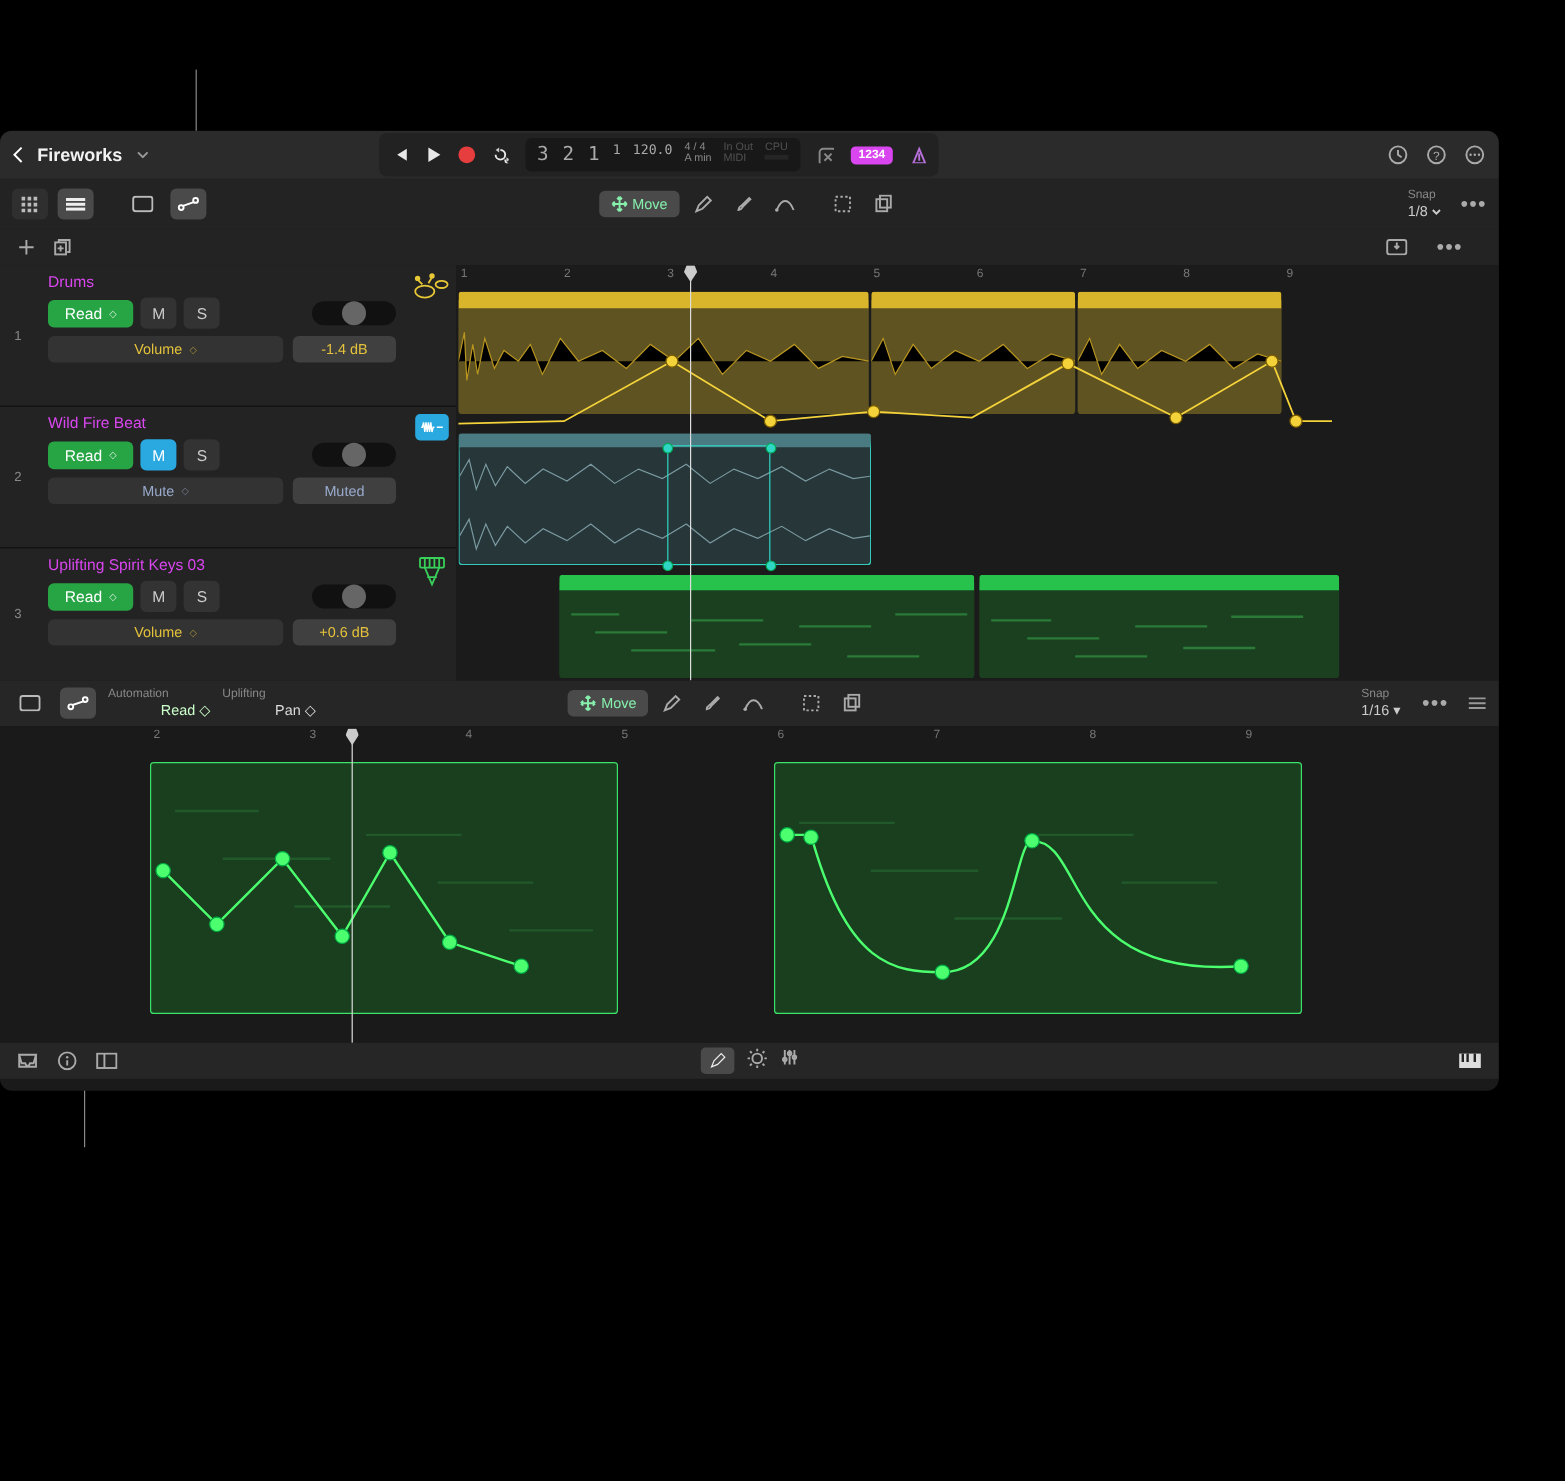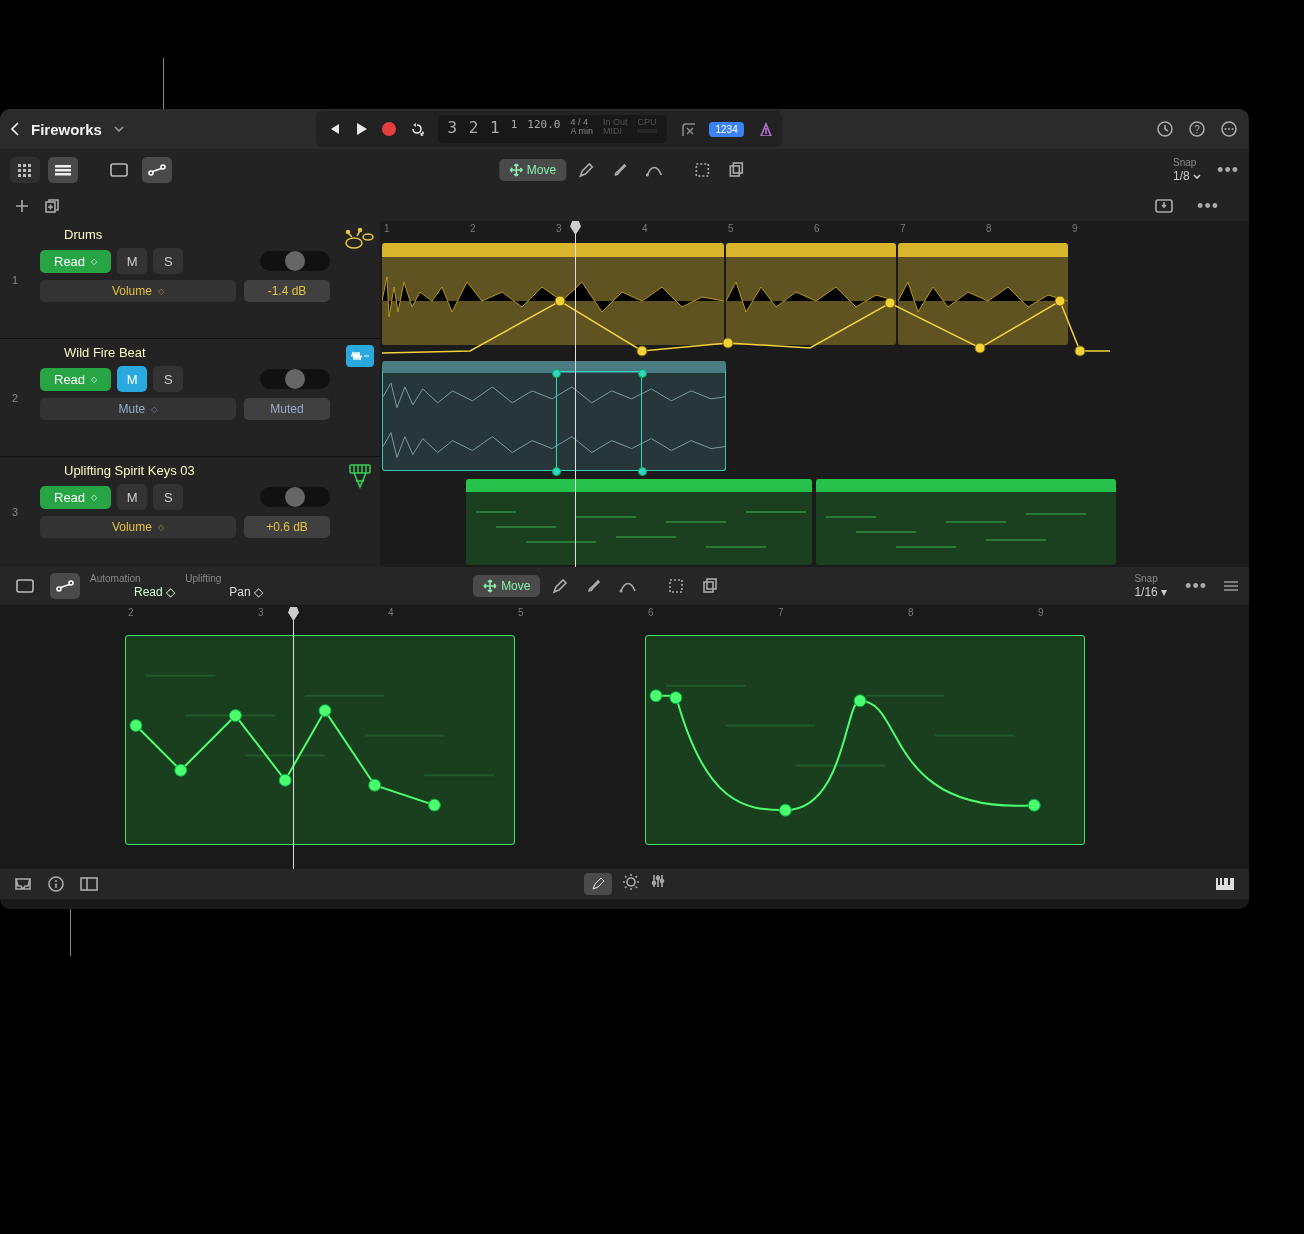--- a/index.html
+++ b/index.html
@@ -13,21 +13,21 @@
   .chev-down-small { color: #999; font-size: 10px; margin-left: 2px; }
   .transport { display: flex; align-items: center; gap: 14px; margin-left: auto; margin-right: auto; background: #222; border-radius: 6px; padding: 4px 10px; }
   .transport svg, .transport .rec { width: 14px; height: 14px; }
   .rec-dot { width: 14px; height: 14px; border-radius: 50%; background: #e63e3e; }
   .lcd { display: flex; align-items: flex-start; gap: 10px; background: #181818; border-radius: 5px; padding: 3px 10px; height: 28px; }
   .lcd-big { font-family: "SF Mono", Menlo, monospace; color: #aaa; font-size: 16px; letter-spacing: 1px; }
   .lcd-small { font-family: "SF Mono", Menlo, monospace; color: #aaa; font-size: 11px; }
   .lcd-stack { display: flex; flex-direction: column; color: #888; font-size: 9px; line-height: 1; }
   .right-icons { display: flex; gap: 12px; align-items: center; margin-left: auto; }
   .icon-wrap { width: 20px; height: 20px; display: flex; align-items: center; justify-content: center; color: #aaa; }
-  .pill-purple { background: #3b82f6; color: #fff; font-size: 10px; padding: 2px 6px; border-radius: 4px; font-weight: 400; }
+  .pill-purple { background: #d946ef; color: #fff; font-size: 10px; padding: 2px 6px; border-radius: 4px; font-weight: 700; }
 
   
   .tool-row { height: 42px; background: #232323; display: flex; align-items: center; padding: 0 10px; gap: 8px; position: relative; }
   .btn-sq { width: 30px; height: 26px; background: #2f2f2f; border-radius: 5px; display: flex; align-items: center; justify-content: center; color: #bbb; }
   .btn-sq.active { background: #4a4a4a; color: #fff; }
   .edit-tools { position: absolute; left: 50%; transform: translateX(-50%); display: flex; gap: 6px; align-items: center; }
   .move-btn { background: #4a4a4a; padding: 4px 10px; border-radius: 5px; font-size: 12px; color: #86efac; display: flex; align-items: flex-end; gap: 4px; }
   .tool { width: 28px; height: 26px; display: flex; align-items: center; justify-content: center; color: #aaa; }
   .snap-box { margin-left: auto; display: flex; flex-direction: column; align-items: flex-start; font-size: 10px; color: #888; line-height: 1.2; margin-right: 8px; }
   .snap-box .val { color: #ccc; font-size: 12px; }
@@ -38,21 +38,21 @@
   .spacer { flex: 1; }
 
   
   .tracks-pane { display: flex; height: 346px; background: #1e1e1e; }
   .track-list { width: 380px; background: #232323; }
   .timeline { flex: 1; position: relative; background: #1b1b1b; overflow: hidden; }
 
   .track { display: flex; border-bottom: 1px solid #111; }
   .track-idx { width: 30px; color: #888; font-size: 11px; display: flex; flex-direction: column; justify-content: center; align-items: center; }
   .track-body { flex: 1; padding: 6px 10px; }
-  .track-name { font-size: 13px; color: #fef9c3; margin-bottom: 6px; margin-left: 24px; }
+  .track-name { font-size: 13px; color: #d946ef; margin-bottom: 6px; }
   .track-ctrls-row { display: flex; gap: 6px; align-items: center; margin-bottom: 6px; }
   .btn-green { background: #27a444; color: #fff; padding: 4px 14px; border-radius: 5px; font-size: 13px; display: flex; align-items: center; gap: 6px; }
   .btn-green .chev { font-size: 8px; opacity: .8; }
   .btn-ms { width: 30px; height: 26px; background: #333; color: #ccc; border-radius: 5px; font-size: 13px; display: flex; align-items: center; justify-content: center; }
   .btn-ms.active { background: #2aa9e0; color: #fff; }
   .vol-knob { width: 70px; height: 20px; background: #111; border-radius: 10px; position: relative; margin-left: auto; }
   .vol-knob::after { content: ""; width: 20px; height: 20px; border-radius: 50%; background: #666; position: absolute; left: 50%; top: 0; transform: translateX(-50%); }
   .track-row2 { display: flex; gap: 8px; }
   .sel-box { flex: 1; background: #333; border-radius: 5px; padding: 4px 8px; font-size: 12px; color: #e4c23b; display: flex; justify-content: center; align-items: center; gap: 6px; }
   .val-box { width: 86px; background: #404040; border-radius: 5px; padding: 4px 8px; font-size: 12px; color: #e4c23b; display: flex; justify-content: center; align-items: center; }

